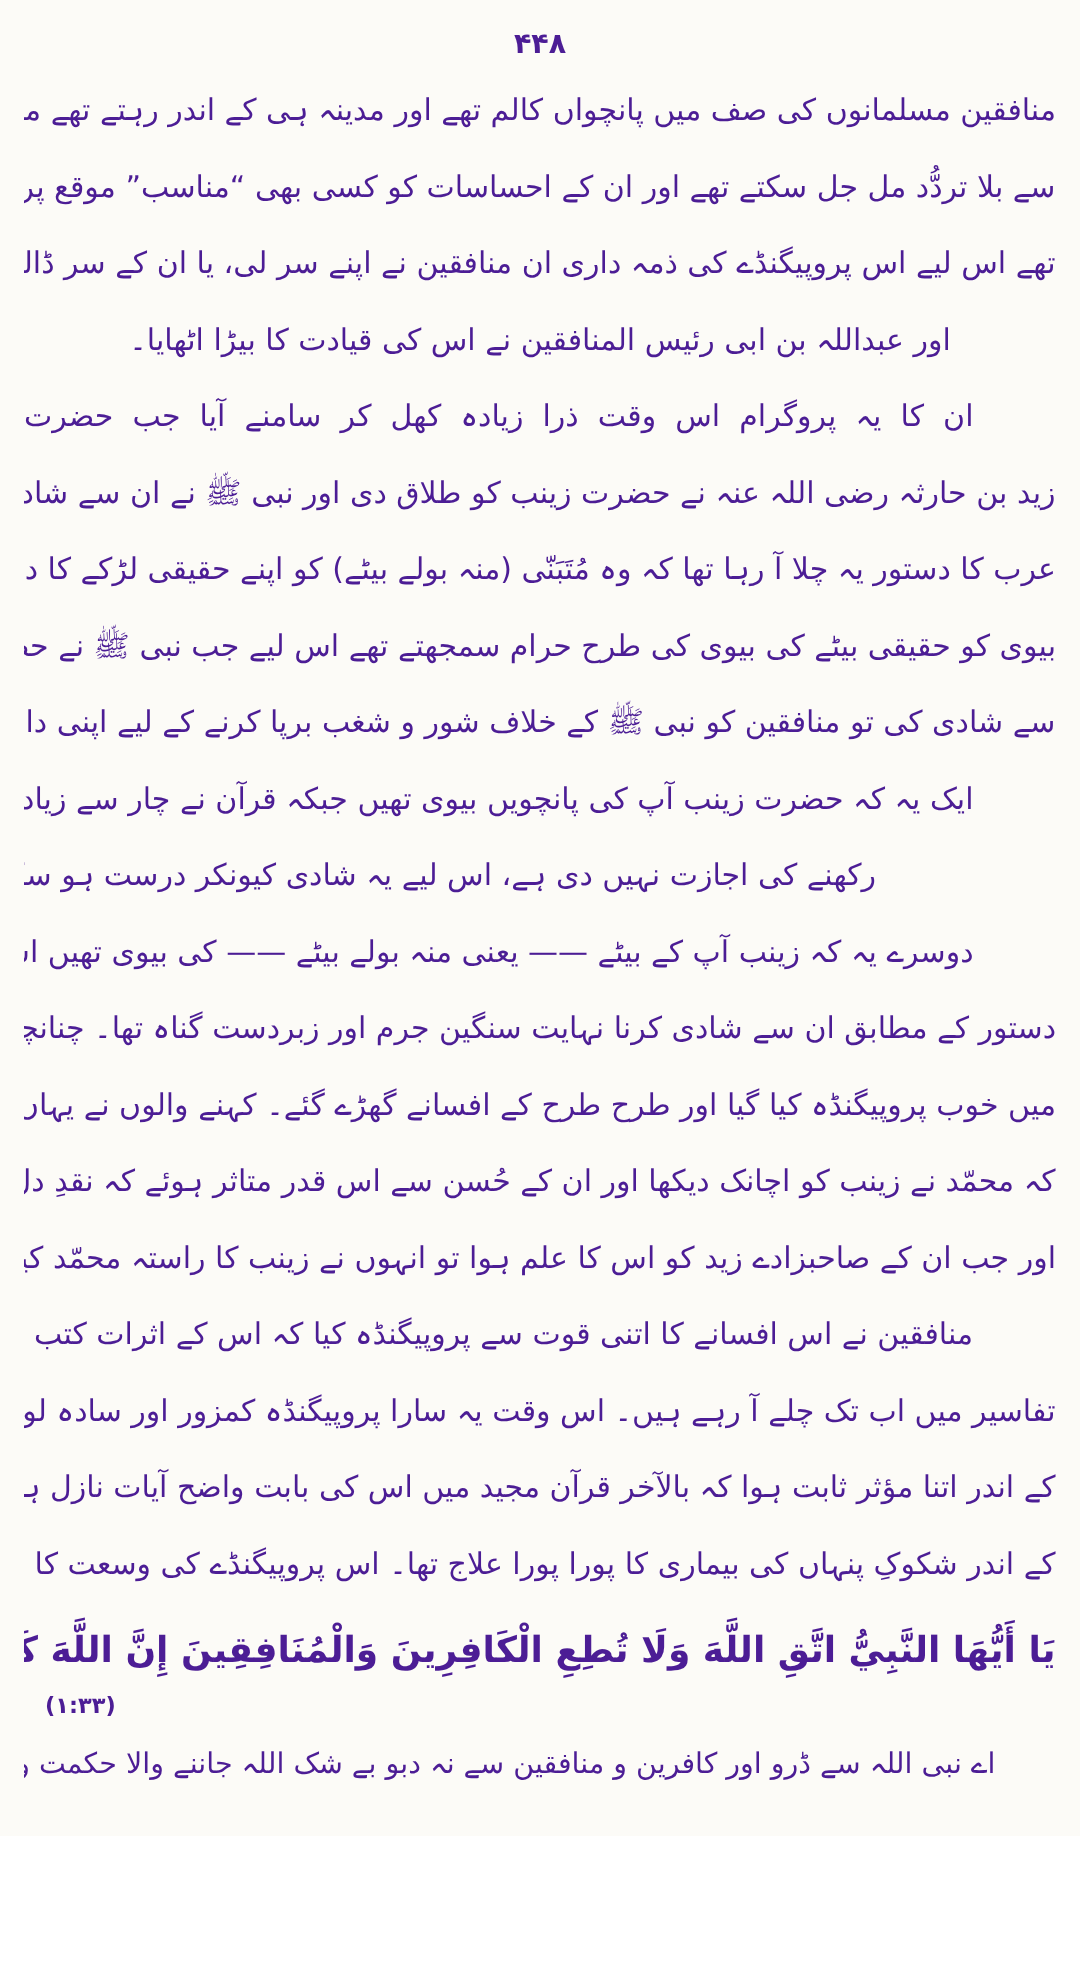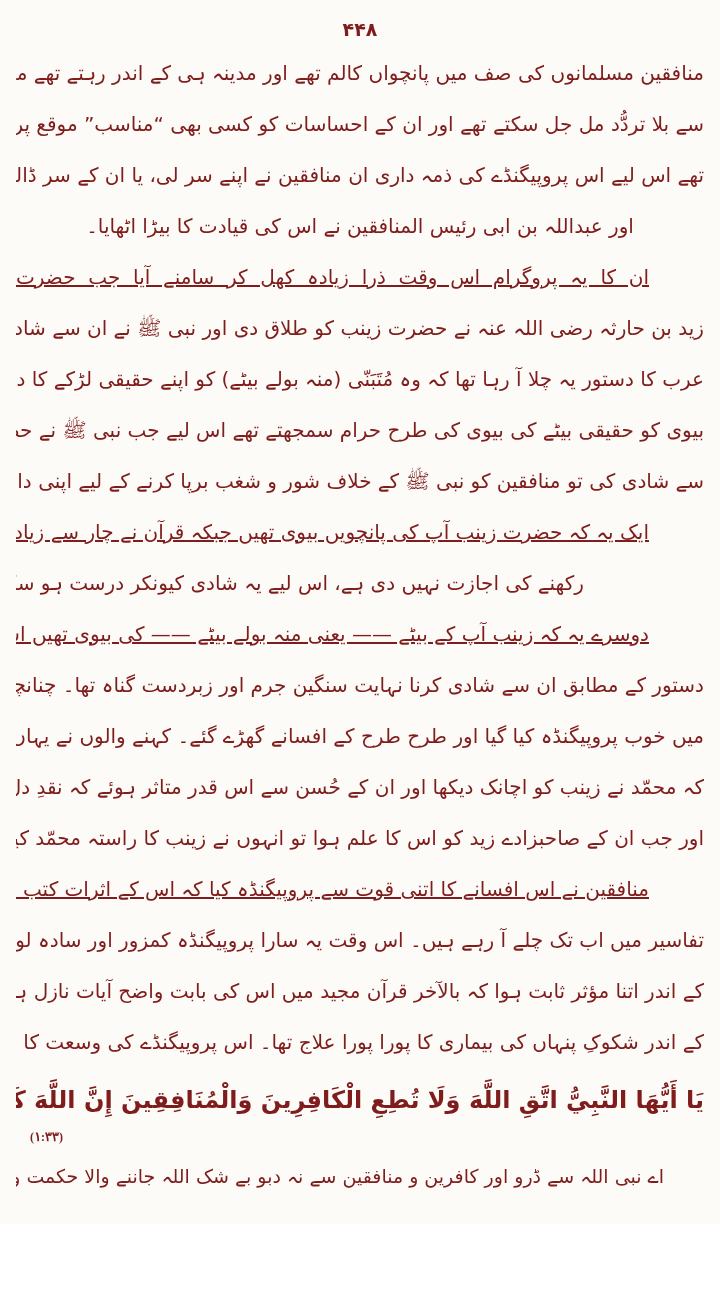--- a/index.html
+++ b/index.html
@@ -1,21 +1,21 @@
 <!DOCTYPE html>
 <html lang="ur"><head>
 <meta charset="utf-8">
 <style>
   html, body { margin: 0; padding: 0; }
   .page {
     position: relative;
     width: 720px;
     height: 1224px;
     background: #fcfbf7;
-    color: #7f1d1d;
+    color: #4c1d95;
     direction: rtl;
     font-family: "DejaVu Sans", sans-serif;
     overflow: hidden;
     box-sizing: border-box;
     padding: 10px 16px 0 16px;
   }
   .pgnum {
     height: 38px;
     line-height: 38px;
     text-align: center;
@@ -25,43 +25,42 @@
   }
   .tl {
     height: 51px;
     line-height: 51px;
     font-size: 20px;
     text-align: justify;
     text-align-last: justify;
     overflow: hidden;
     white-space: nowrap;
   }
-  .tl.indent { padding-right: 55px; text-decoration: underline; }
+  .tl.indent { padding-right: 55px; }
   .tl.center { text-align-last: center; }
   .tl.c-right { padding-left: 150px; }
   .tl.c-left { padding-right: 120px; }
   .verse {
     height: 52px;
     line-height: 52px;
     font-size: 24px;
     font-weight: bold;
     text-align: justify;
     text-align-last: justify;
     overflow: hidden;
     white-space: nowrap;
     margin-top: 6px;
   }
   .ref {
     height: 26px;
     line-height: 22px;
-    font-size: 12px;
+    font-size: 15px;
     font-weight: bold;
     text-align: left;
     padding-left: 14px;
-    font-family: Liberation Serif, serif;
   }
   .trans {
     height: 48px;
     line-height: 48px;
     font-size: 19px;
     text-align: justify;
     text-align-last: justify;
     overflow: hidden;
     white-space: nowrap;
     padding-right: 40px;

